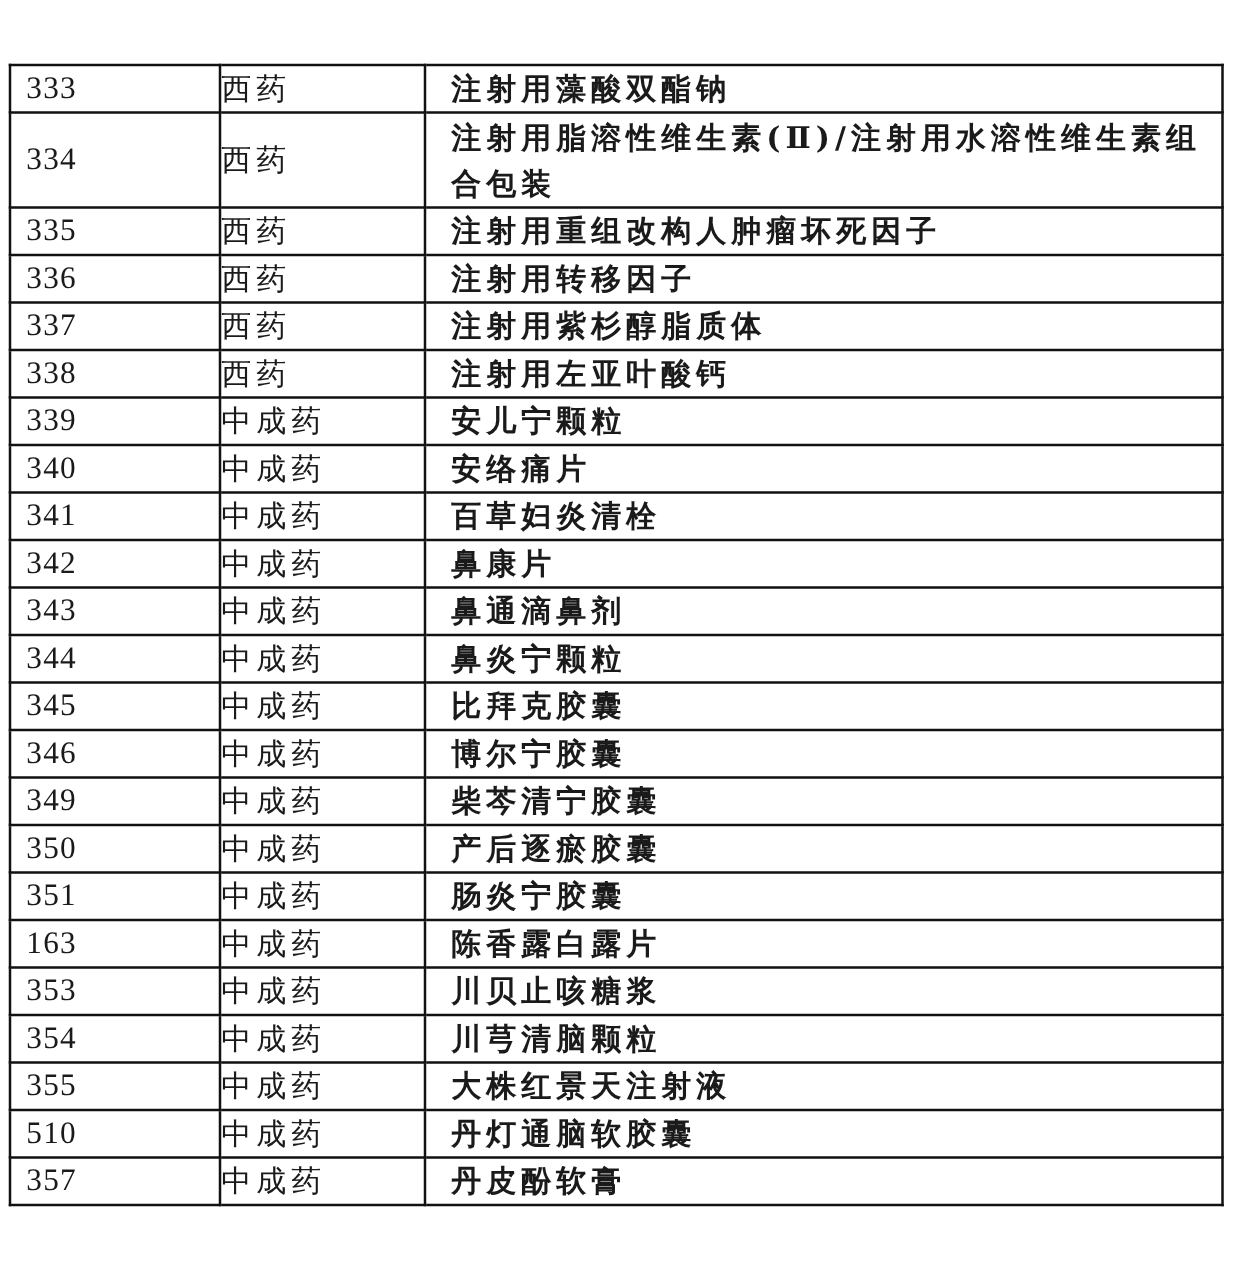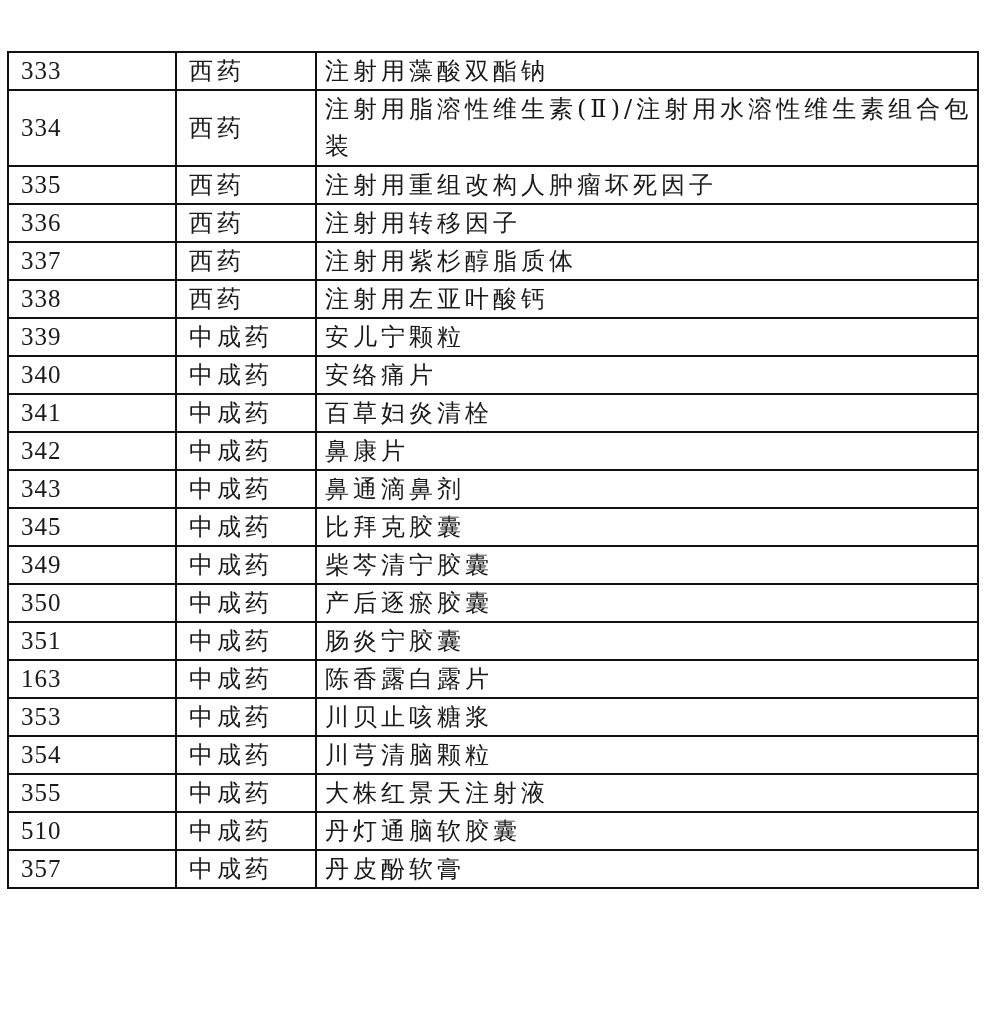--- a/index.html
+++ b/index.html
@@ -39,29 +39,29 @@
   }
   table.druglist td.col-no {
     width: 168px;
     padding-left: 12px;
     box-sizing: border-box;
     font-family: "Liberation Serif", "DejaVu Serif", serif;
     font-size: 25px;
     letter-spacing: 1px;
   }
   table.druglist td.col-type {
-    width: 140px;
-    padding-left: 12px;
+    width: 164px;
     box-sizing: border-box;
     letter-spacing: 4px;
   }
   table.druglist td.col-name {
-    padding-left: 8px;
+    padding-left: 20px;
     box-sizing: border-box;
     letter-spacing: 4px;
+    font-weight: bold;
   }
   table.druglist tr.tall td {
     height: 74px;
   }
   table.druglist tr.tall td.col-name {
     white-space: normal;
     line-height: 37px;
   }
 </style>
 </head>
@@ -119,23 +119,33 @@
         <td class="col-no">342</td>
         <td class="col-type">中成药</td>
         <td class="col-name">鼻康片</td>
       </tr>
       <tr>
         <td class="col-no">343</td>
         <td class="col-type">中成药</td>
         <td class="col-name">鼻通滴鼻剂</td>
       </tr>
       <tr>
+        <td class="col-no">344</td>
+        <td class="col-type">中成药</td>
+        <td class="col-name">鼻炎宁颗粒</td>
+      </tr>
+      <tr>
         <td class="col-no">345</td>
         <td class="col-type">中成药</td>
         <td class="col-name">比拜克胶囊</td>
+      </tr>
+      <tr>
+        <td class="col-no">346</td>
+        <td class="col-type">中成药</td>
+        <td class="col-name">博尔宁胶囊</td>
       </tr>
       <tr>
         <td class="col-no">349</td>
         <td class="col-type">中成药</td>
         <td class="col-name">柴芩清宁胶囊</td>
       </tr>
       <tr>
         <td class="col-no">350</td>
         <td class="col-type">中成药</td>
         <td class="col-name">产后逐瘀胶囊</td>

